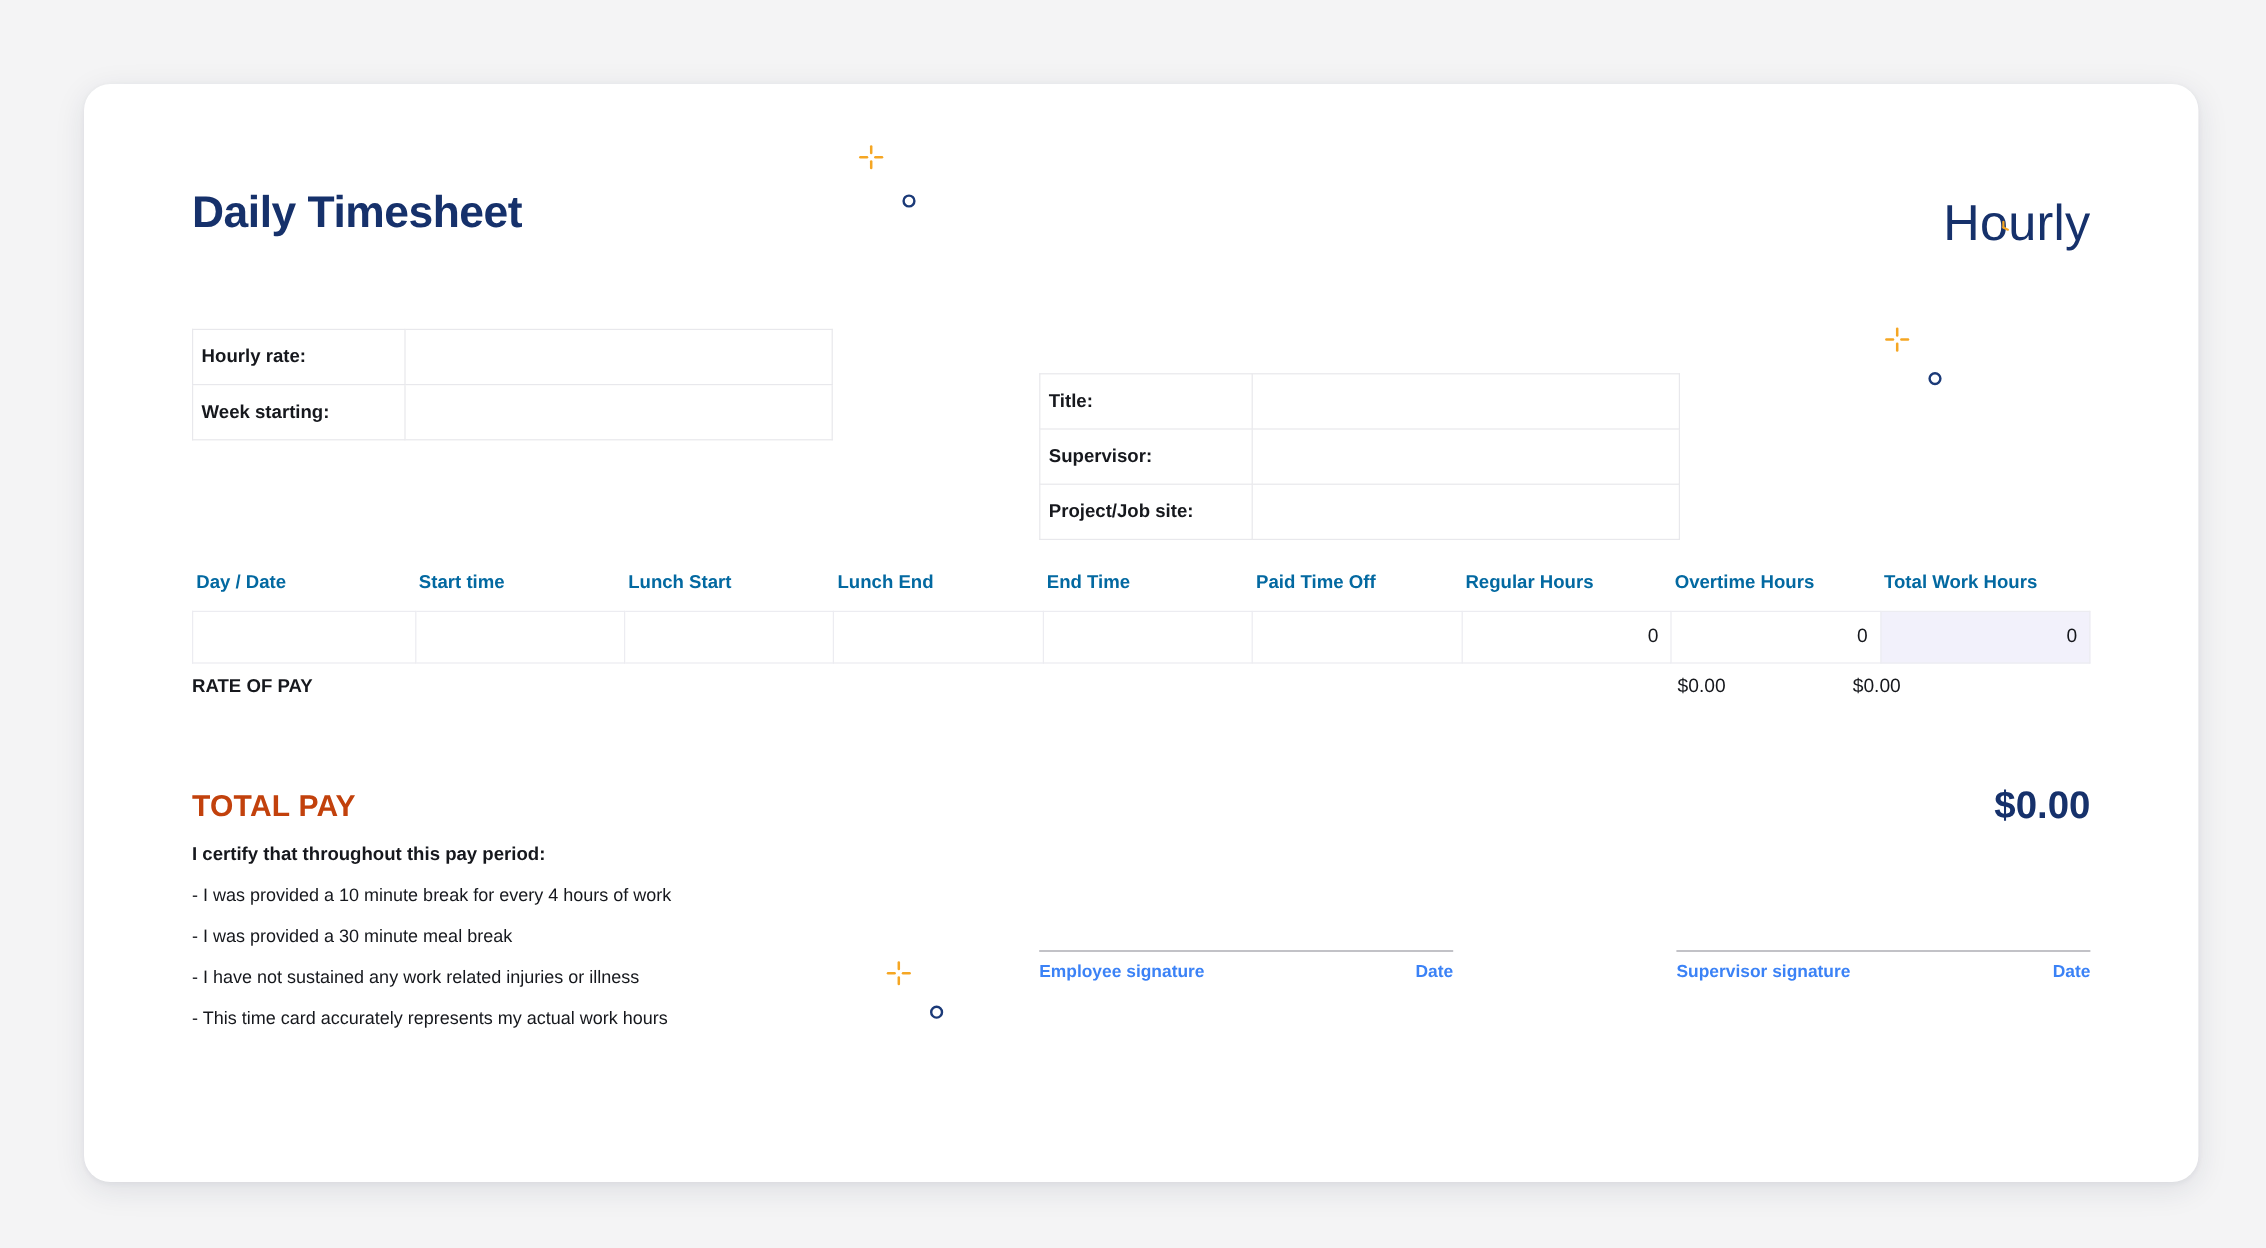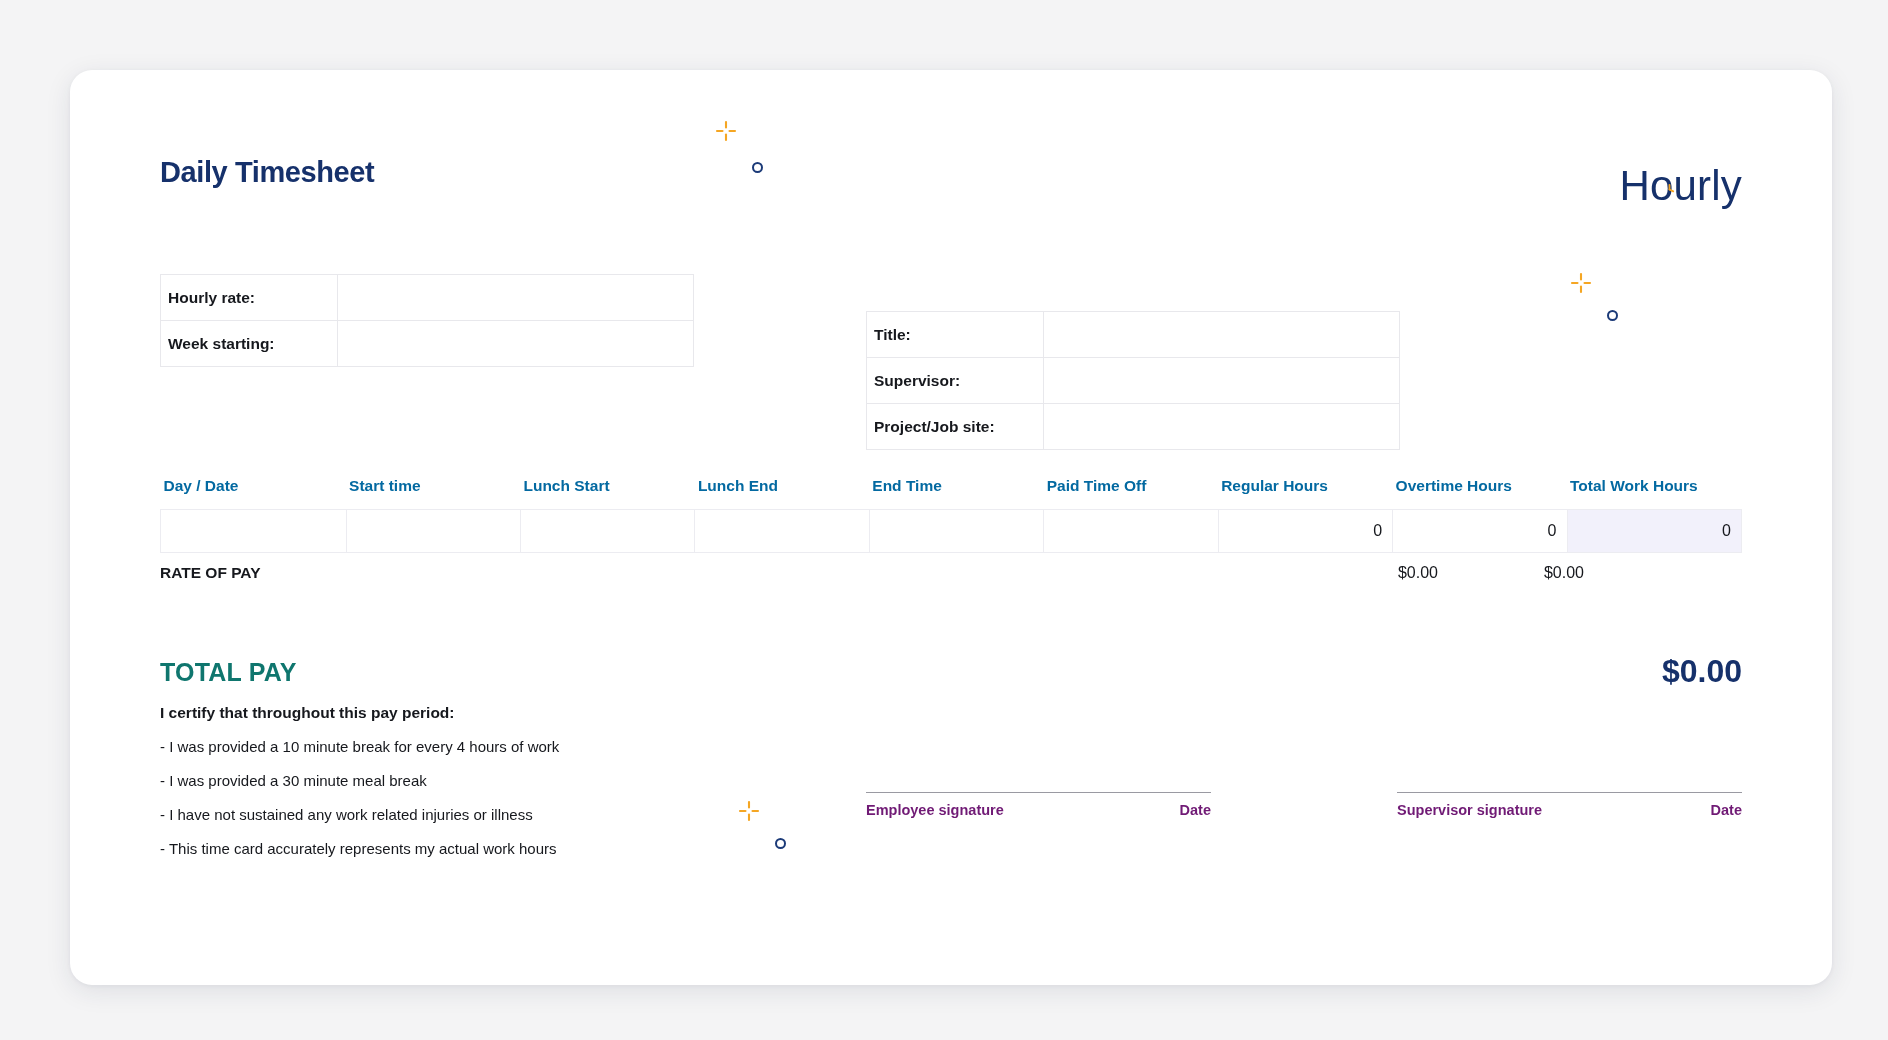--- a/index.html
+++ b/index.html
@@ -41,21 +41,21 @@
 
   
   .header-row {
     position: relative;
     height: 84px;
   }
   .doc-title {
     position: absolute;
     left: 0;
     top: 8px;
-    font-size: 29px;
+    font-size: 37px;
     font-weight: bold;
     color: #16316b;
     letter-spacing: -0.4px;
   }
   .logo {
     position: absolute;
     right: 0;
     top: 14px;
     font-size: 42px;
     font-weight: 400;
@@ -166,21 +166,21 @@
     position: relative;
     margin-top: 76px;
     height: 46px;
   }
   .total-label {
     position: absolute;
     left: 0;
     top: 0;
     font-size: 25px;
     font-weight: bold;
-    color: #0f766e;
+    color: #c2410c;
     letter-spacing: 0.2px;
   }
   .total-amount {
     position: absolute;
     right: 0;
     top: -5px;
     font-size: 32px;
     font-weight: bold;
     color: #16316b;
   }
@@ -211,21 +211,21 @@
 
   .sig-rule {
     border-top: 1.4px solid #9a9aa2;
     margin-bottom: 9px;
   }
   .sig-labels {
     display: flex;
     justify-content: space-between;
     font-size: 14.5px;
     font-weight: bold;
-    color: #701a75;
+    color: #3b82f6;
   }
 </style>
 </head>
 <body>
 
 <div class="page">
   <div class="card">
 
     <svg class="spark" style="left:645px;  top:50px;" viewBox="0 0 22 22">
       <g stroke="#f5a623" stroke-width="2.1" stroke-linecap="round">

